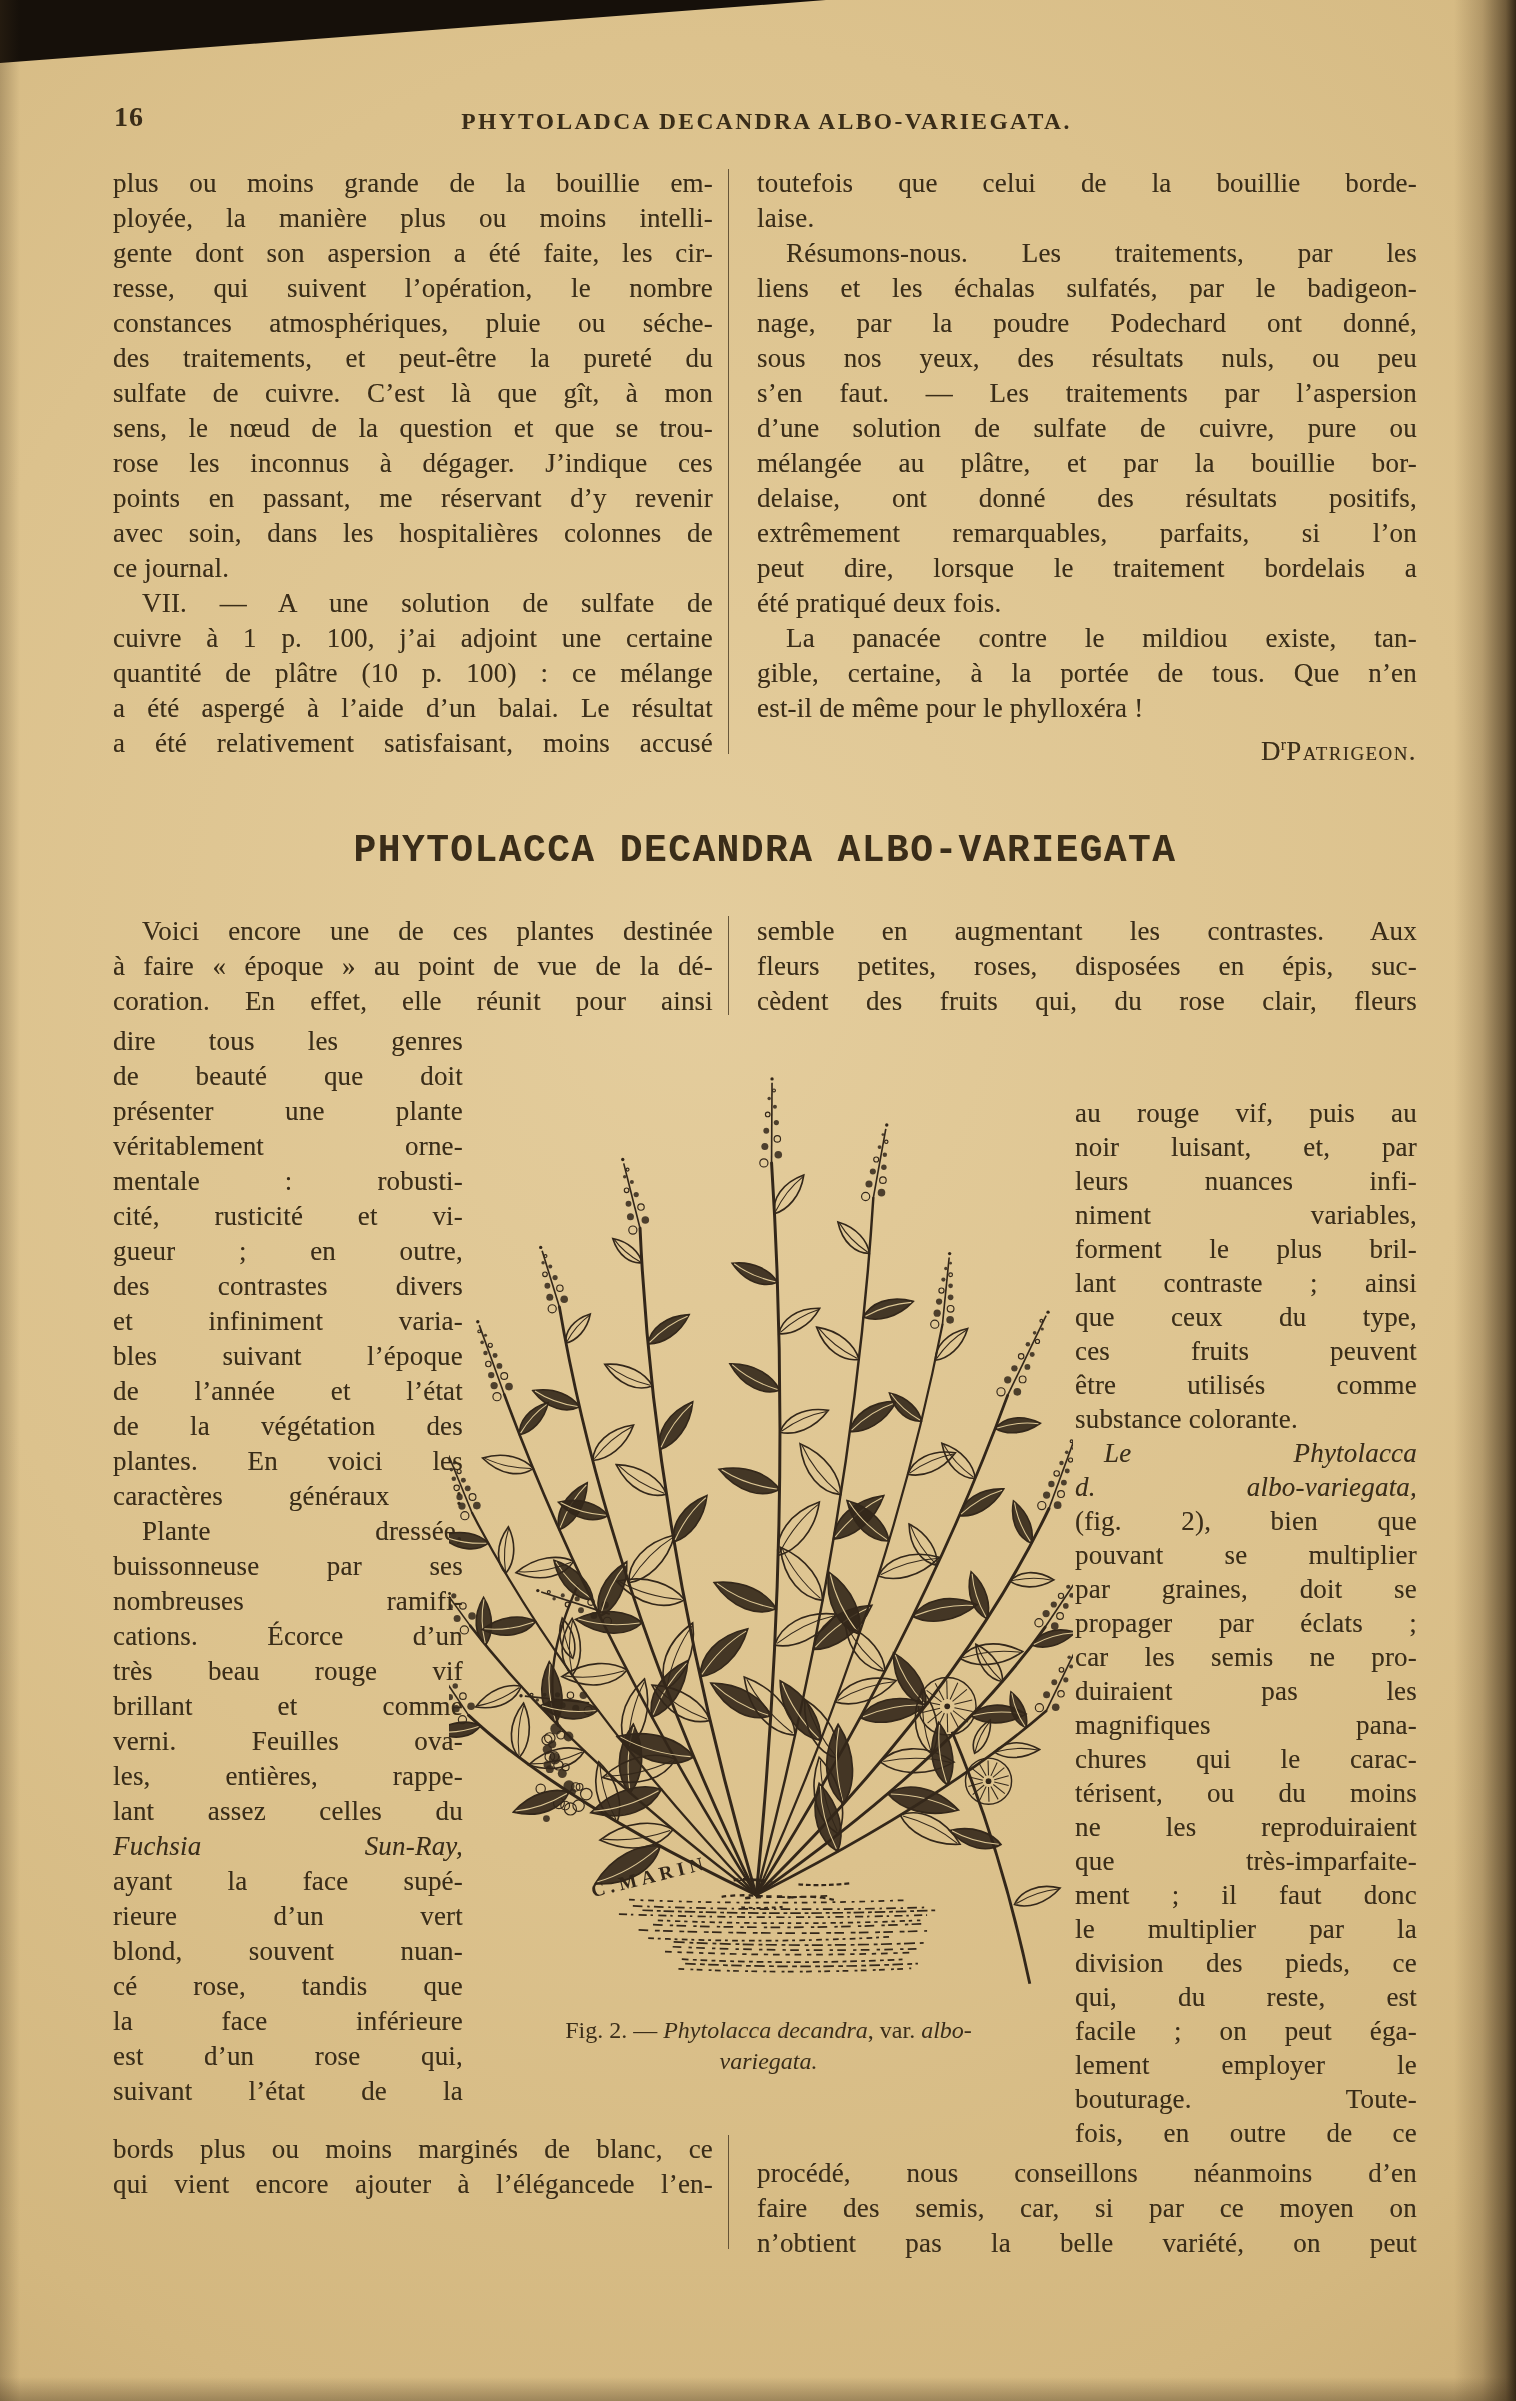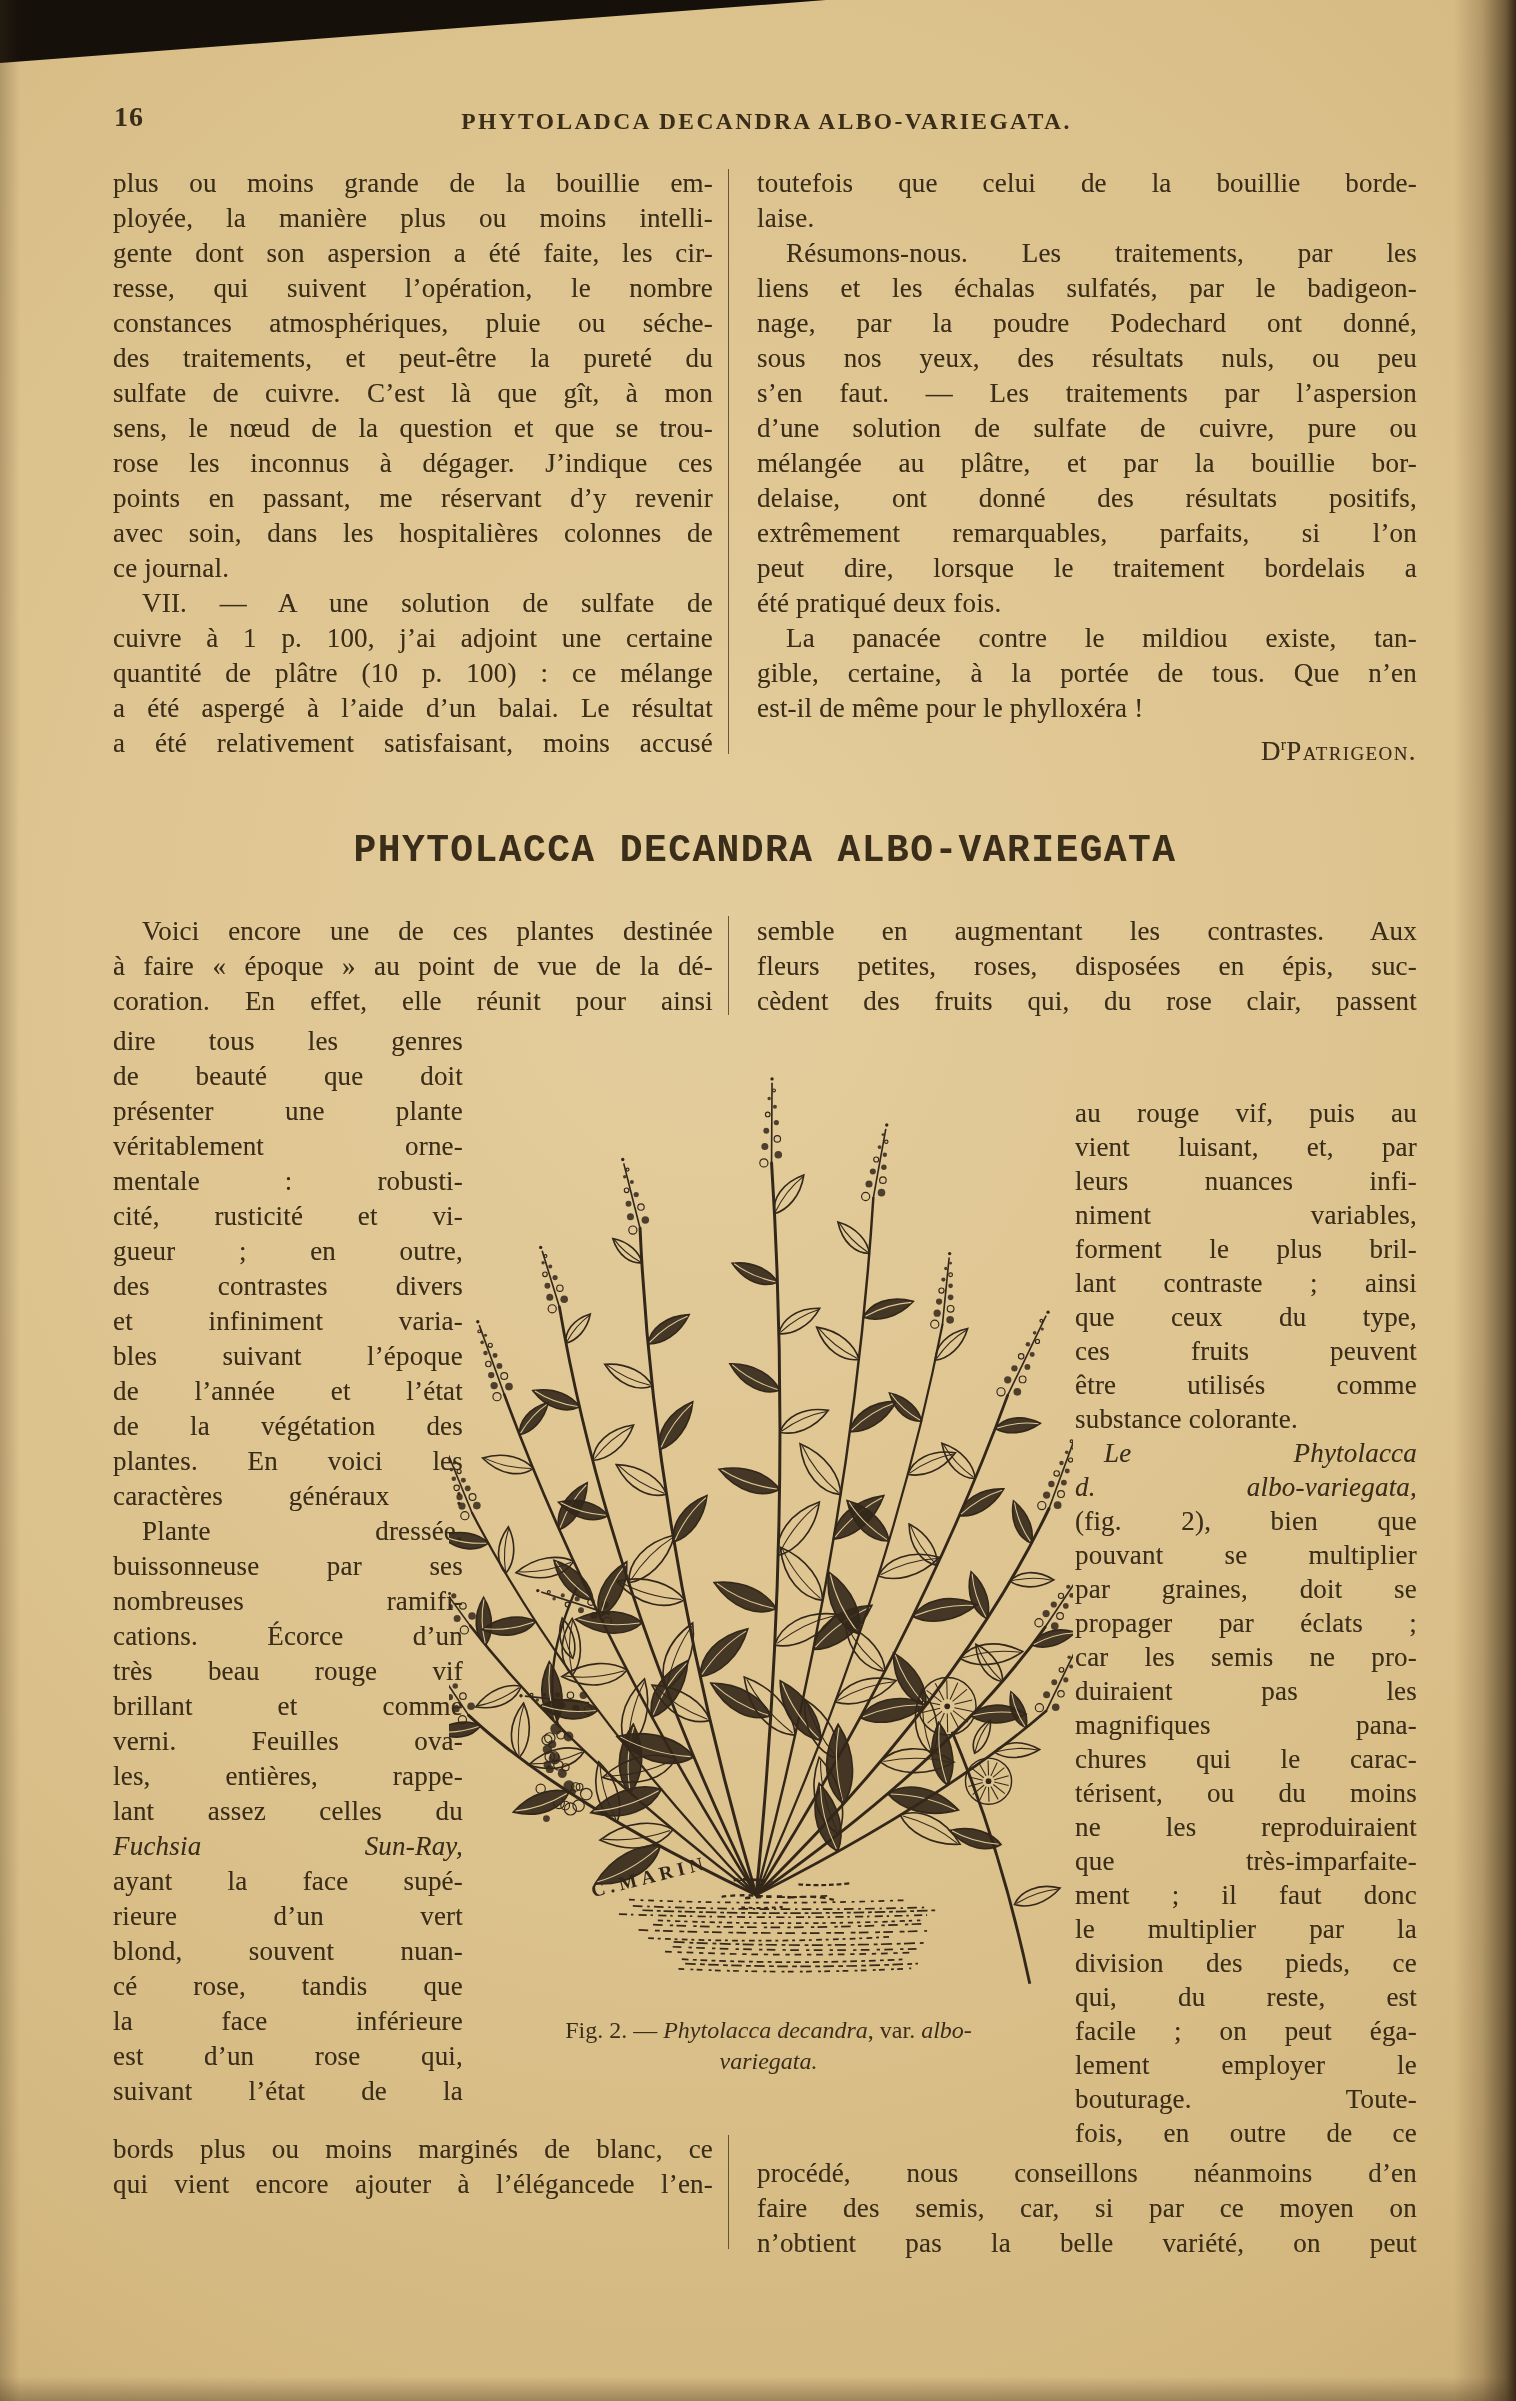--- a/index.html
+++ b/index.html
@@ -113,21 +113,21 @@
 <div class="section-heading">PHYTOLACCA DECANDRA ALBO-VARIEGATA</div>
 
 <div class="tcol col-std" style="left:113px;top:914px;width:600px;">
     <div class="tline ind">Voici encore une de ces plantes destinée</div>
     <div class="tline">à faire « époque » au point de vue de la dé-</div>
     <div class="tline">coration. En effet, elle réunit pour ainsi</div>
   </div>
 <div class="tcol col-std" style="left:757px;top:914px;width:660px;">
     <div class="tline">semble en augmentant les contrastes. Aux</div>
     <div class="tline">fleurs petites, roses, disposées en épis, suc-</div>
-    <div class="tline">cèdent des fruits qui, du rose clair, passent</div>
+    <div class="tline">cèdent des fruits qui, du rose clair, fleurs</div>
   </div>
 <div class="vrule" style="left:728px;top:916px;height:99px;"></div>
 
 <div class="tcol col-nl" style="left:113px;top:1024px;width:350px;">
     <div class="tline">dire tous les genres</div>
     <div class="tline">de beauté que doit</div>
     <div class="tline">présenter une plante</div>
     <div class="tline">véritablement orne-</div>
     <div class="tline">mentale : robusti-</div>
     <div class="tline">cité, rusticité et vi-</div>
@@ -152,21 +152,21 @@
     <div class="tline">ayant la face supé-</div>
     <div class="tline">rieure d’un vert</div>
     <div class="tline">blond, souvent nuan-</div>
     <div class="tline">cé rose, tandis que</div>
     <div class="tline">la face inférieure</div>
     <div class="tline">est d’un rose qui,</div>
     <div class="tline">suivant l’état de la</div>
   </div>
 <div class="tcol col-nr" style="left:1075px;top:1096px;width:342px;">
     <div class="tline">au rouge vif, puis au</div>
-    <div class="tline">vient luisant, et, par</div>
+    <div class="tline">noir luisant, et, par</div>
     <div class="tline">leurs nuances infi-</div>
     <div class="tline">niment variables,</div>
     <div class="tline">forment le plus bril-</div>
     <div class="tline">lant contraste ; ainsi</div>
     <div class="tline">que ceux du type,</div>
     <div class="tline">ces fruits peuvent</div>
     <div class="tline">être utilisés comme</div>
     <div class="tline flush">substance colorante.</div>
     <div class="tline ind ital">Le Phytolacca</div>
     <div class="tline ital">d. albo-variegata,</div>

